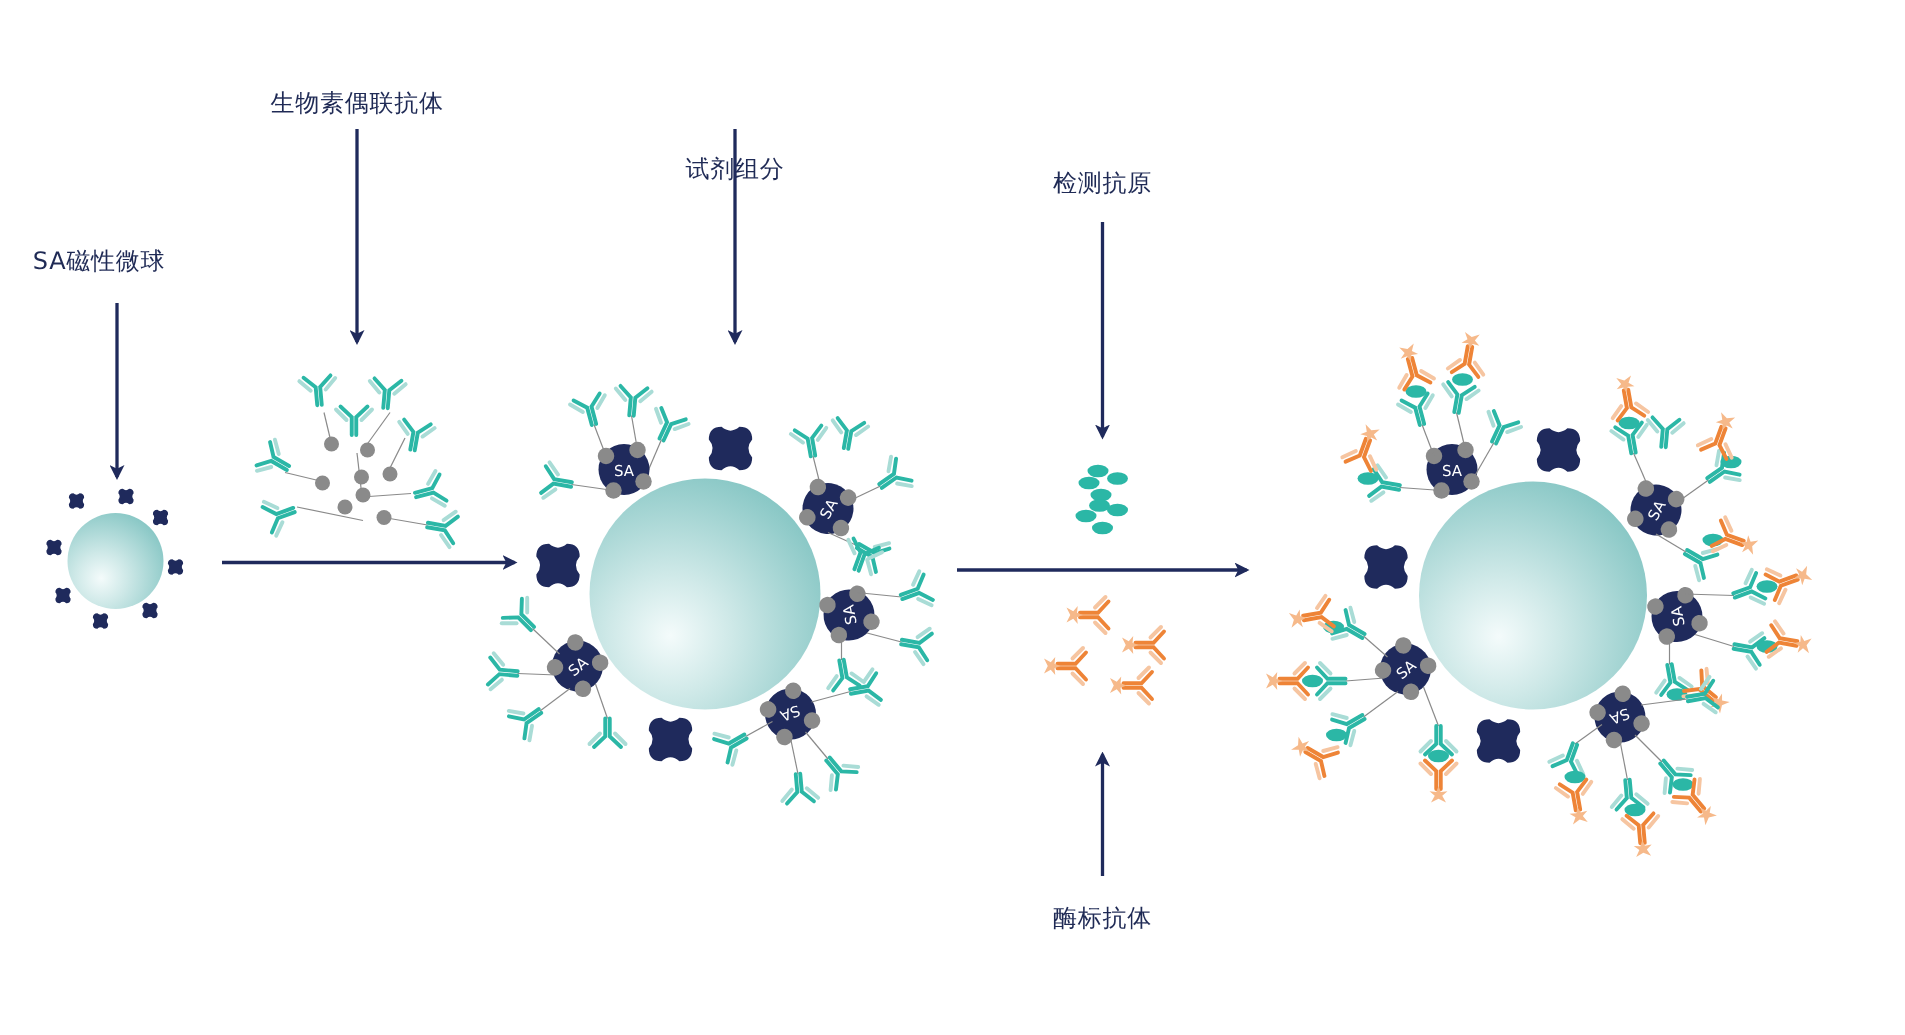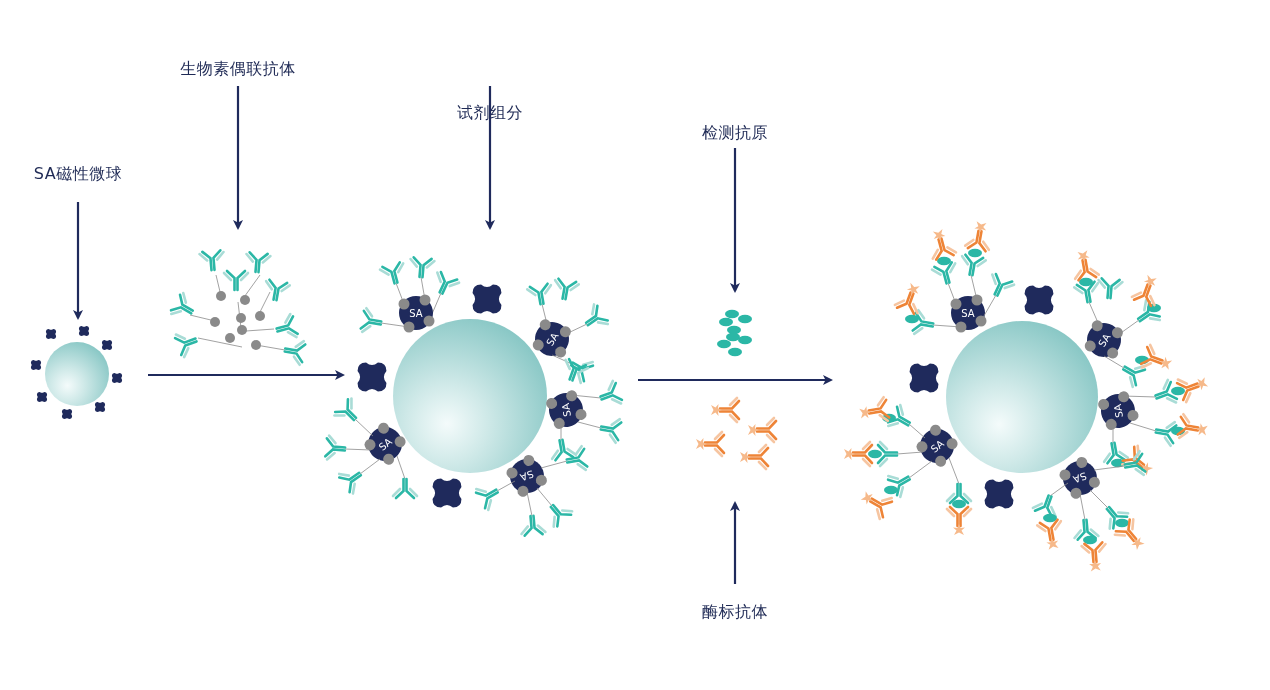--- a/index.html
+++ b/index.html
@@ -3,24 +3,24 @@
 <meta charset="utf-8">
 <style>
   html,body{margin:0;padding:0;background:#ffffff;}
   body{width:1270px;height:690px;position:relative;overflow:hidden;font-family:"DejaVu Sans","Liberation Sans",sans-serif;}
   .label{position:absolute;font-size:16px;color:#1f2a55;white-space:nowrap;transform:translateX(-50%);letter-spacing:0.5px;}
   svg{position:absolute;left:0;top:0;}
 </style>
 </head>
 <body>
 
-<div class="label" style="left:78px;top:164px;">SA磁性微球</div>
+<div class="label" style="left:66px;top:164px;">SA磁性微球</div>
 <div class="label" style="left:238px;top:59px;">生物素偶联抗体</div>
 <div class="label" style="left:490px;top:59px;margin-top:44px;">试剂组分</div>
-<div class="label" style="left:735px;top:123px;text-align:center;">检测抗原</div>
+<div class="label" style="left:735px;top:112px;text-align:center;">检测抗原</div>
 <div class="label" style="left:735px;top:602px;">酶标抗体</div>
 
 <svg width="1270" height="690" viewBox="0 0 1270 690">
   <defs>
     <radialGradient id="beadGrad" cx="35%" cy="68%" r="75%">
       <stop offset="0%" stop-color="#f4fbfb"></stop>
       <stop offset="35%" stop-color="#cfe9e8"></stop>
       <stop offset="100%" stop-color="#86c6c4"></stop>
     </radialGradient>
     <marker id="arrowHead" markerWidth="10" markerHeight="10" refX="8" refY="5" orient="auto" markerUnits="userSpaceOnUse">

